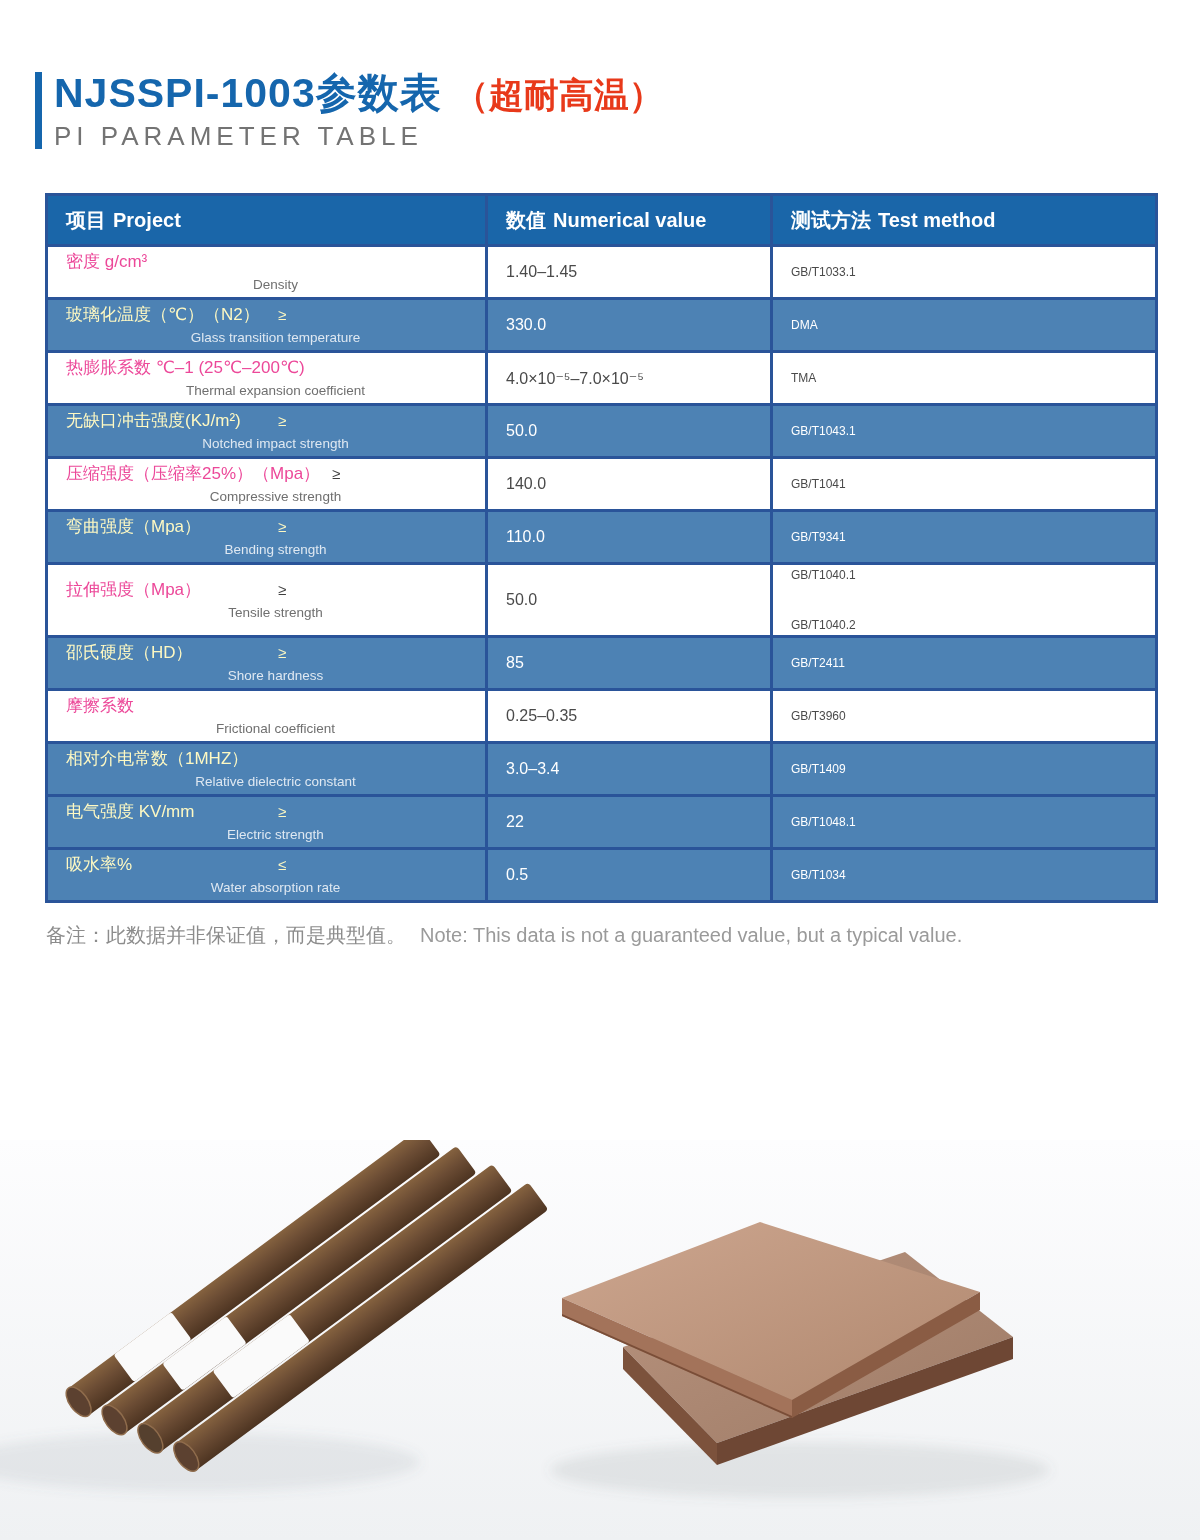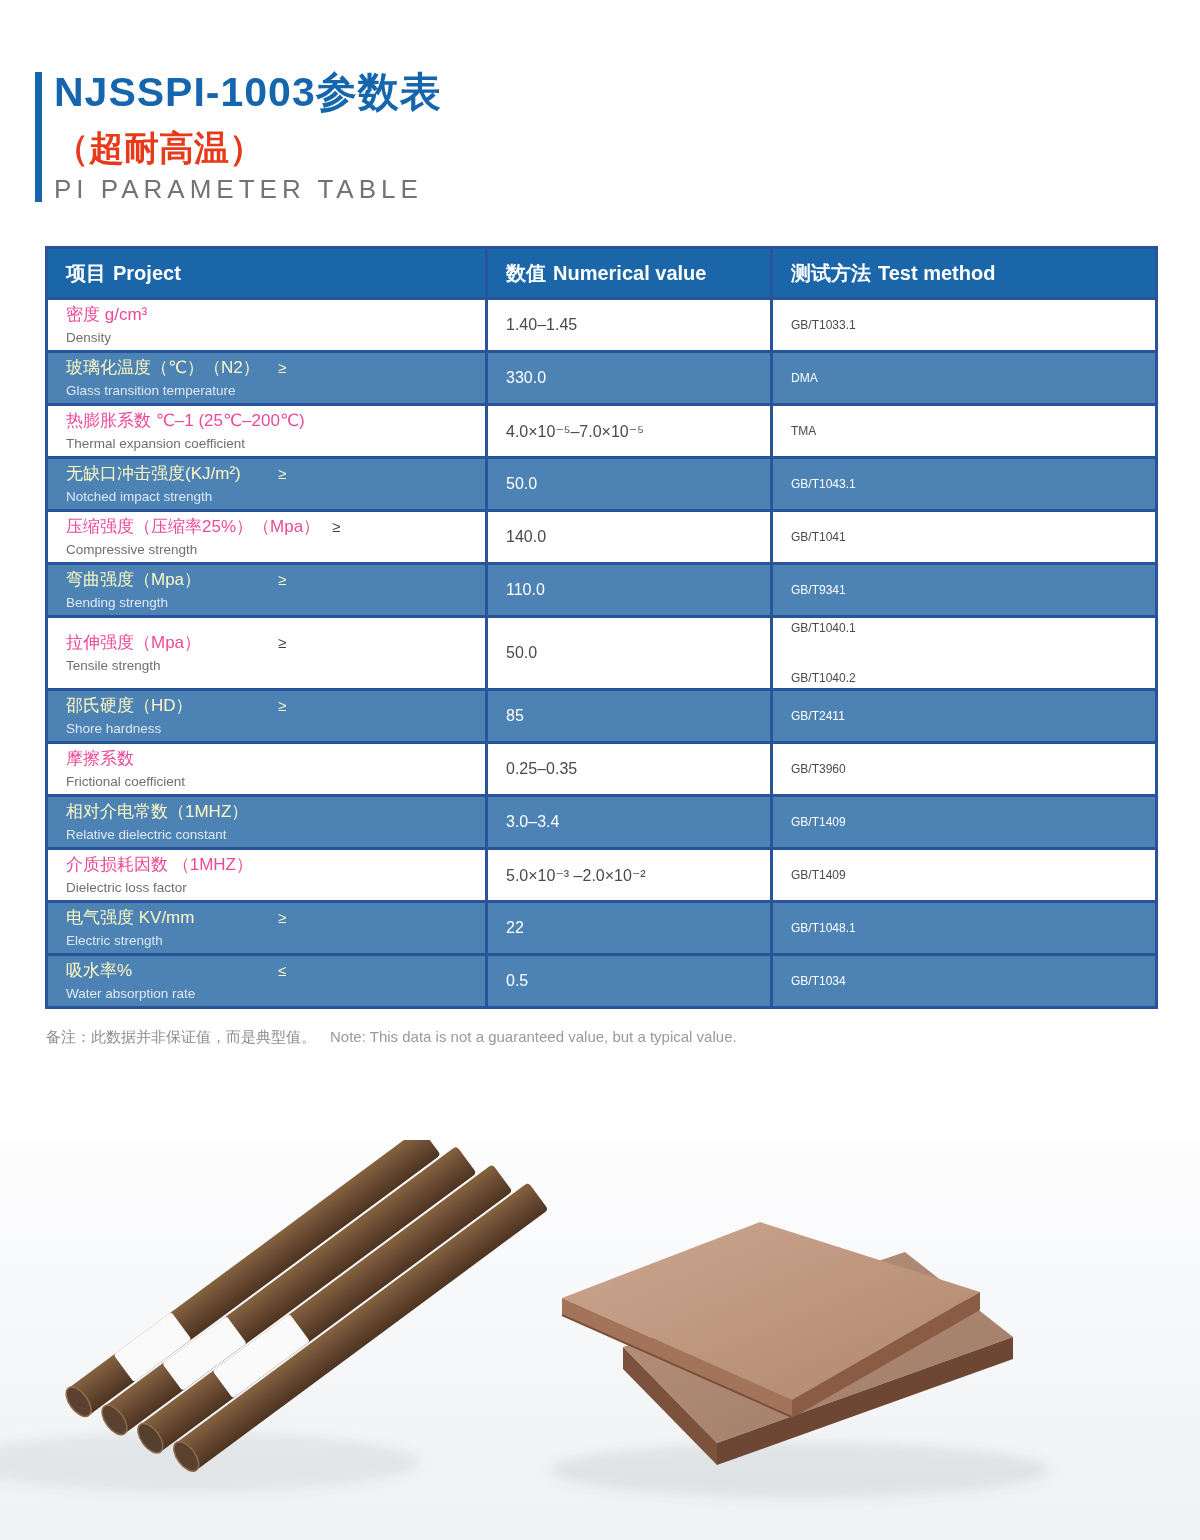--- a/index.html
+++ b/index.html
@@ -11,21 +11,21 @@
   }
   *{box-sizing:border-box;}
   html,body{margin:0;padding:0;background:#ffffff;}
   body{font-family:"Liberation Sans","DejaVu Sans",sans-serif;}
   .page{position:relative;width:1200px;height:1540px;background:#ffffff;overflow:hidden;}
 
   
   .title-block{display:flex;align-items:stretch;margin:72px 0 0 35px;}
   .title-bar{width:7px;background:var(--title-blue);margin-right:12px;}
   .title-texts{display:flex;flex-direction:column;}
-  .title-line{display:flex;align-items:baseline;gap:12px;flex-direction:column;}
+  .title-line{display:flex;align-items:baseline;gap:12px;}
   .title-zh{color:var(--title-blue);font-size:41px;font-weight:bold;letter-spacing:1px;line-height:1.0;}
   .title-tag{color:var(--accent-red);font-size:35px;font-weight:bold;}
   .subtitle{color:#737373;font-size:26px;letter-spacing:5px;margin-top:4px;line-height:1.0;}
 
   
   .param-table{border-collapse:collapse;table-layout:fixed;width:1110px;margin:44px 0 0 45px;}
   .param-table col.c1{width:440px;}
   .param-table col.c2{width:285px;}
   .param-table col.c3{width:385px;}
   .param-table th,.param-table td{border:3px solid var(--grid-blue);}
@@ -33,31 +33,31 @@
     background:var(--header-blue);color:#ffffff;height:51px;
     text-align:left;padding:0 0 0 18px;font-size:20px;font-weight:bold;vertical-align:middle;
   }
   .th-en{margin-left:7px;}
   .param-table tbody td{height:53px;vertical-align:middle;padding:0 0 0 18px;}
   .row-white td{background:#ffffff;}
   .row-blue td{background:var(--row-blue);}
   .zh-line{line-height:22px;}
   .zh{display:inline-block;min-width:200px;font-size:17px;color:#ec4899;}
   .sym{margin-left:12px;font-size:15px;color:#3e3e3e;}
-  .en{font-size:13.5px;color:#6f6f6f;margin-top:3px;line-height:17px;}
+  .en{font-size:13.5px;color:#6f6f6f;margin-top:3px;line-height:17px;text-align:center;}
   .row-blue .zh,.row-blue .sym{color:#fef9c3;}
   .row-blue .en{color:rgba(255,255,255,0.82);}
   .value-text{font-size:16px;color:#4a4a4a;}
   .method-line{font-size:12px;color:#4a4a4a;line-height:20px;}
   .row-blue .value-text,.row-blue .method-line{color:#ffffff;}
   .row-tall td{vertical-align:top;padding-top:20px;}
   .row-tall .method-line + .method-line{margin-top:30px;}
 
   
-  .note{margin:19px 0 0 46px;font-size:15px;color:#8c8c8c;}
+  .note{margin:19px 0 0 46px;font-size:20px;color:#8c8c8c;}
   .note-en{margin-left:14px;color:#9a9a9a;}
 
   
   .photo-strip{position:absolute;left:0;top:1140px;width:1200px;height:400px;}
   .photo-strip svg{display:block;}
 </style>
 </head>
 <body>
 
 <div class="page">
@@ -237,34 +237,20 @@
       <div class="en">Relative dielectric constant</div>
     </td>
     <td class="cell value">
       <span class="value-text">3.0–3.4</span>
     </td>
     <td class="cell method">
             <div class="method-line">GB/T1409</div>
           </td>
   </tr>
 
-  <tr class="param-row row-white">
-    <td class="cell project">
-      <div class="zh-line">
-        <span class="zh">介质损耗因数 （1MHZ）</span>
-      </div>
-      <div class="en">Dielectric loss factor</div>
-    </td>
-    <td class="cell value">
-      <span class="value-text">5.0×10⁻³ –2.0×10⁻²</span>
-    </td>
-    <td class="cell method">
-            <div class="method-line">GB/T1409</div>
-          </td>
-  </tr>
 
   <tr class="param-row row-blue">
     <td class="cell project">
       <div class="zh-line">
         <span class="zh">电气强度 KV/mm</span><span class="sym">≥</span>
       </div>
       <div class="en">Electric strength</div>
     </td>
     <td class="cell value">
       <span class="value-text">22</span>

